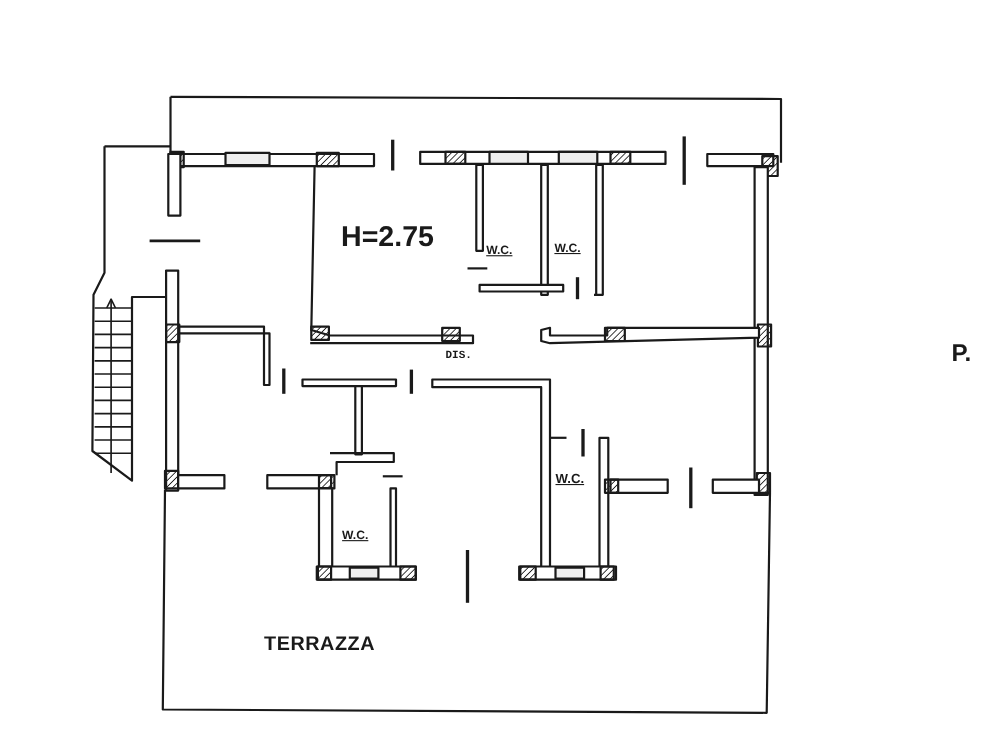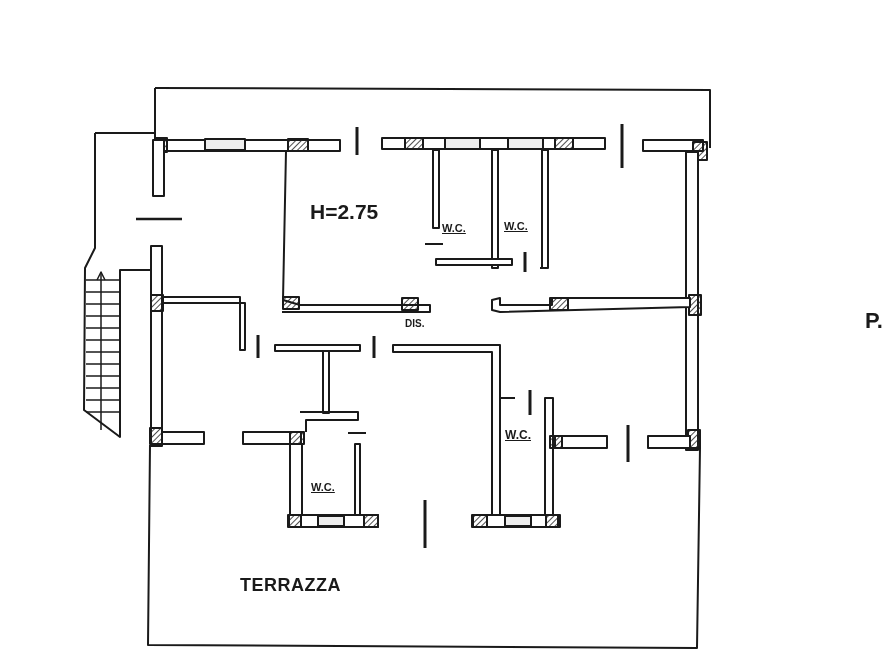--- a/index.html
+++ b/index.html
@@ -1,21 +1,21 @@
 <!DOCTYPE html>
 <html><head>
   <meta charset="utf-8">
   <style>
     html, body { margin: 0; padding: 0; background: #ffffff; }
     body { width: 893px; height: 670px; position: relative; overflow: hidden; font-family: "Liberation Sans", sans-serif; }
     #plan { position: absolute; left: 0; top: 0; width: 893px; height: 670px; }
     .label { position: absolute; color: #1a1a1a; font-family: "Liberation Sans", sans-serif; font-weight: bold; white-space: nowrap; }
-    .lbl-height { left: 310px; top: 200px; font-size: 21px; letter-spacing: 0px; }
+    .lbl-height { left: 310px; top: 200px; font-size: 26px; letter-spacing: 0px; }
     .lbl-wc { font-size: 11px; text-decoration: underline; }
-    .lbl-dis { left: 405px; top: 318px; font-size: 10px; }
+    .lbl-dis { left: 405px; top: 318px; font-size: 10px; font-family: Liberation Mono, monospace; }
     .lbl-terrazza { left: 240px; top: 575px; font-size: 18px; letter-spacing: 0.5px; text-align: right; }
     .lbl-p { left: 865px; top: 308px; font-size: 22px; }
   </style>
 </head>
 <body>
 
 <svg id="plan" viewBox="0 0 893 670" xmlns="http://www.w3.org/2000/svg">
   <defs>
     <pattern id="hatch" patternUnits="userSpaceOnUse" width="4" height="4" patternTransform="rotate(45)">
       <line x1="0" y1="0" x2="0" y2="4" stroke="#222" stroke-width="1.6"></line>

